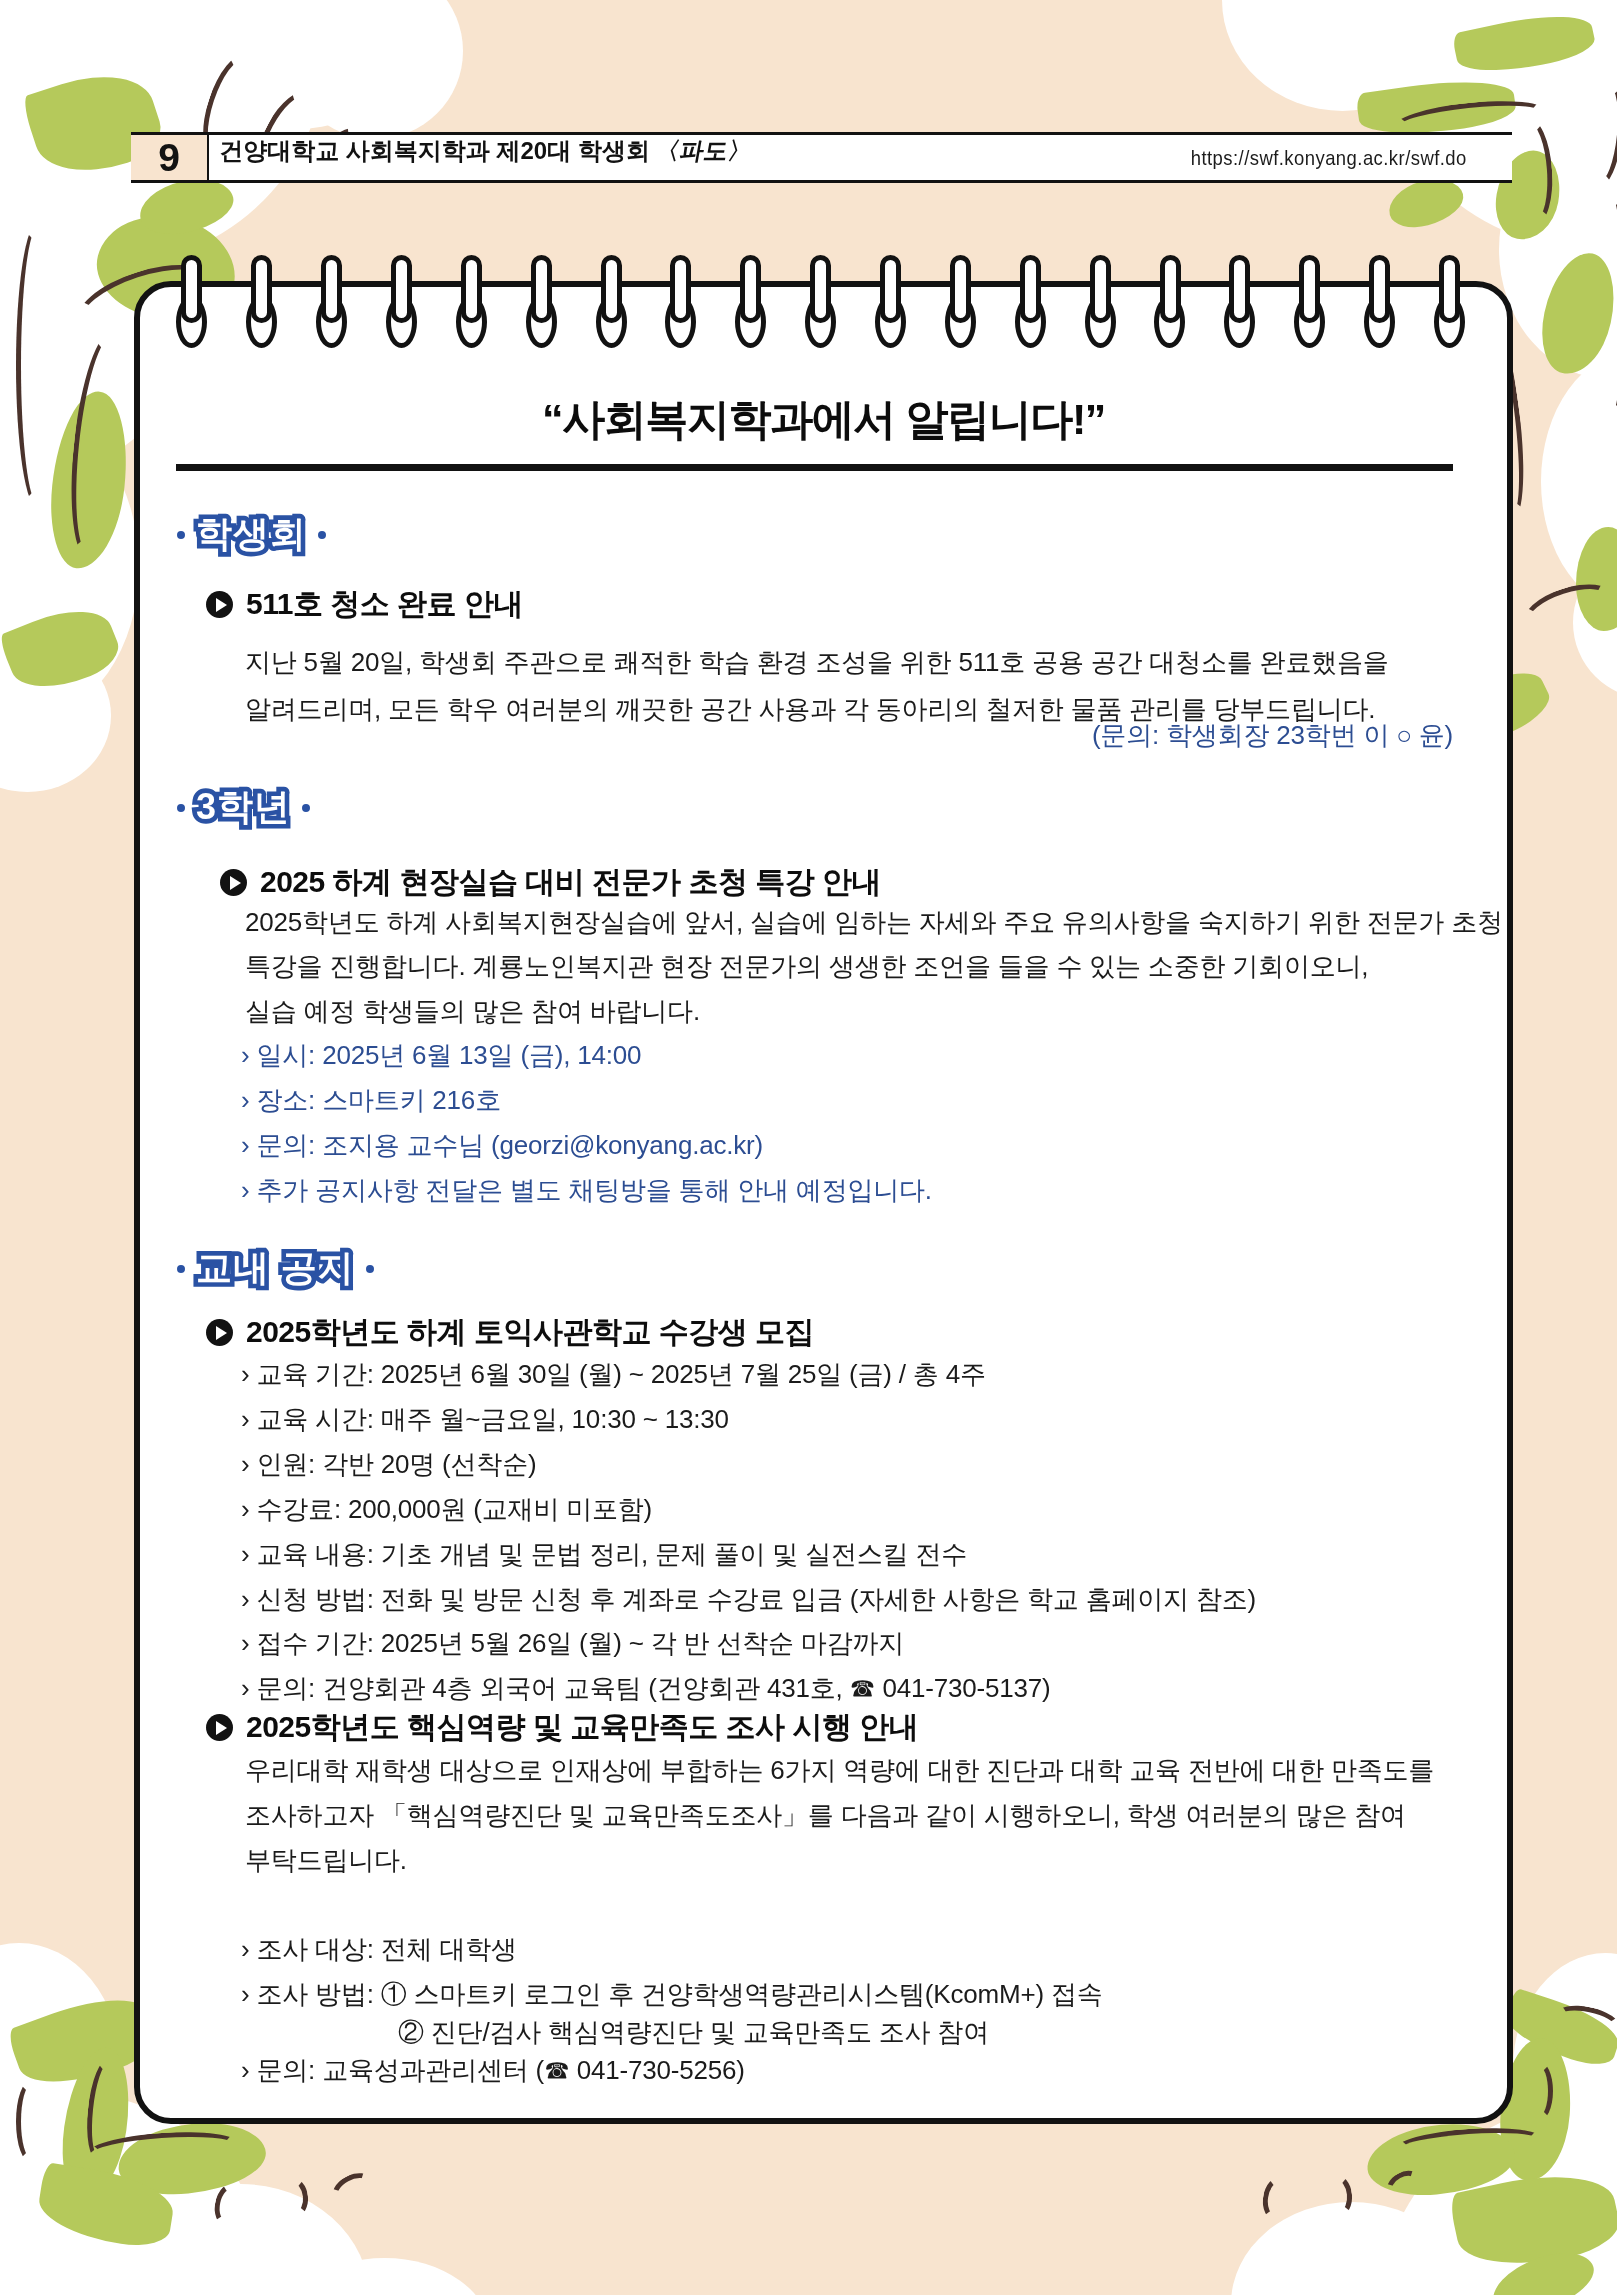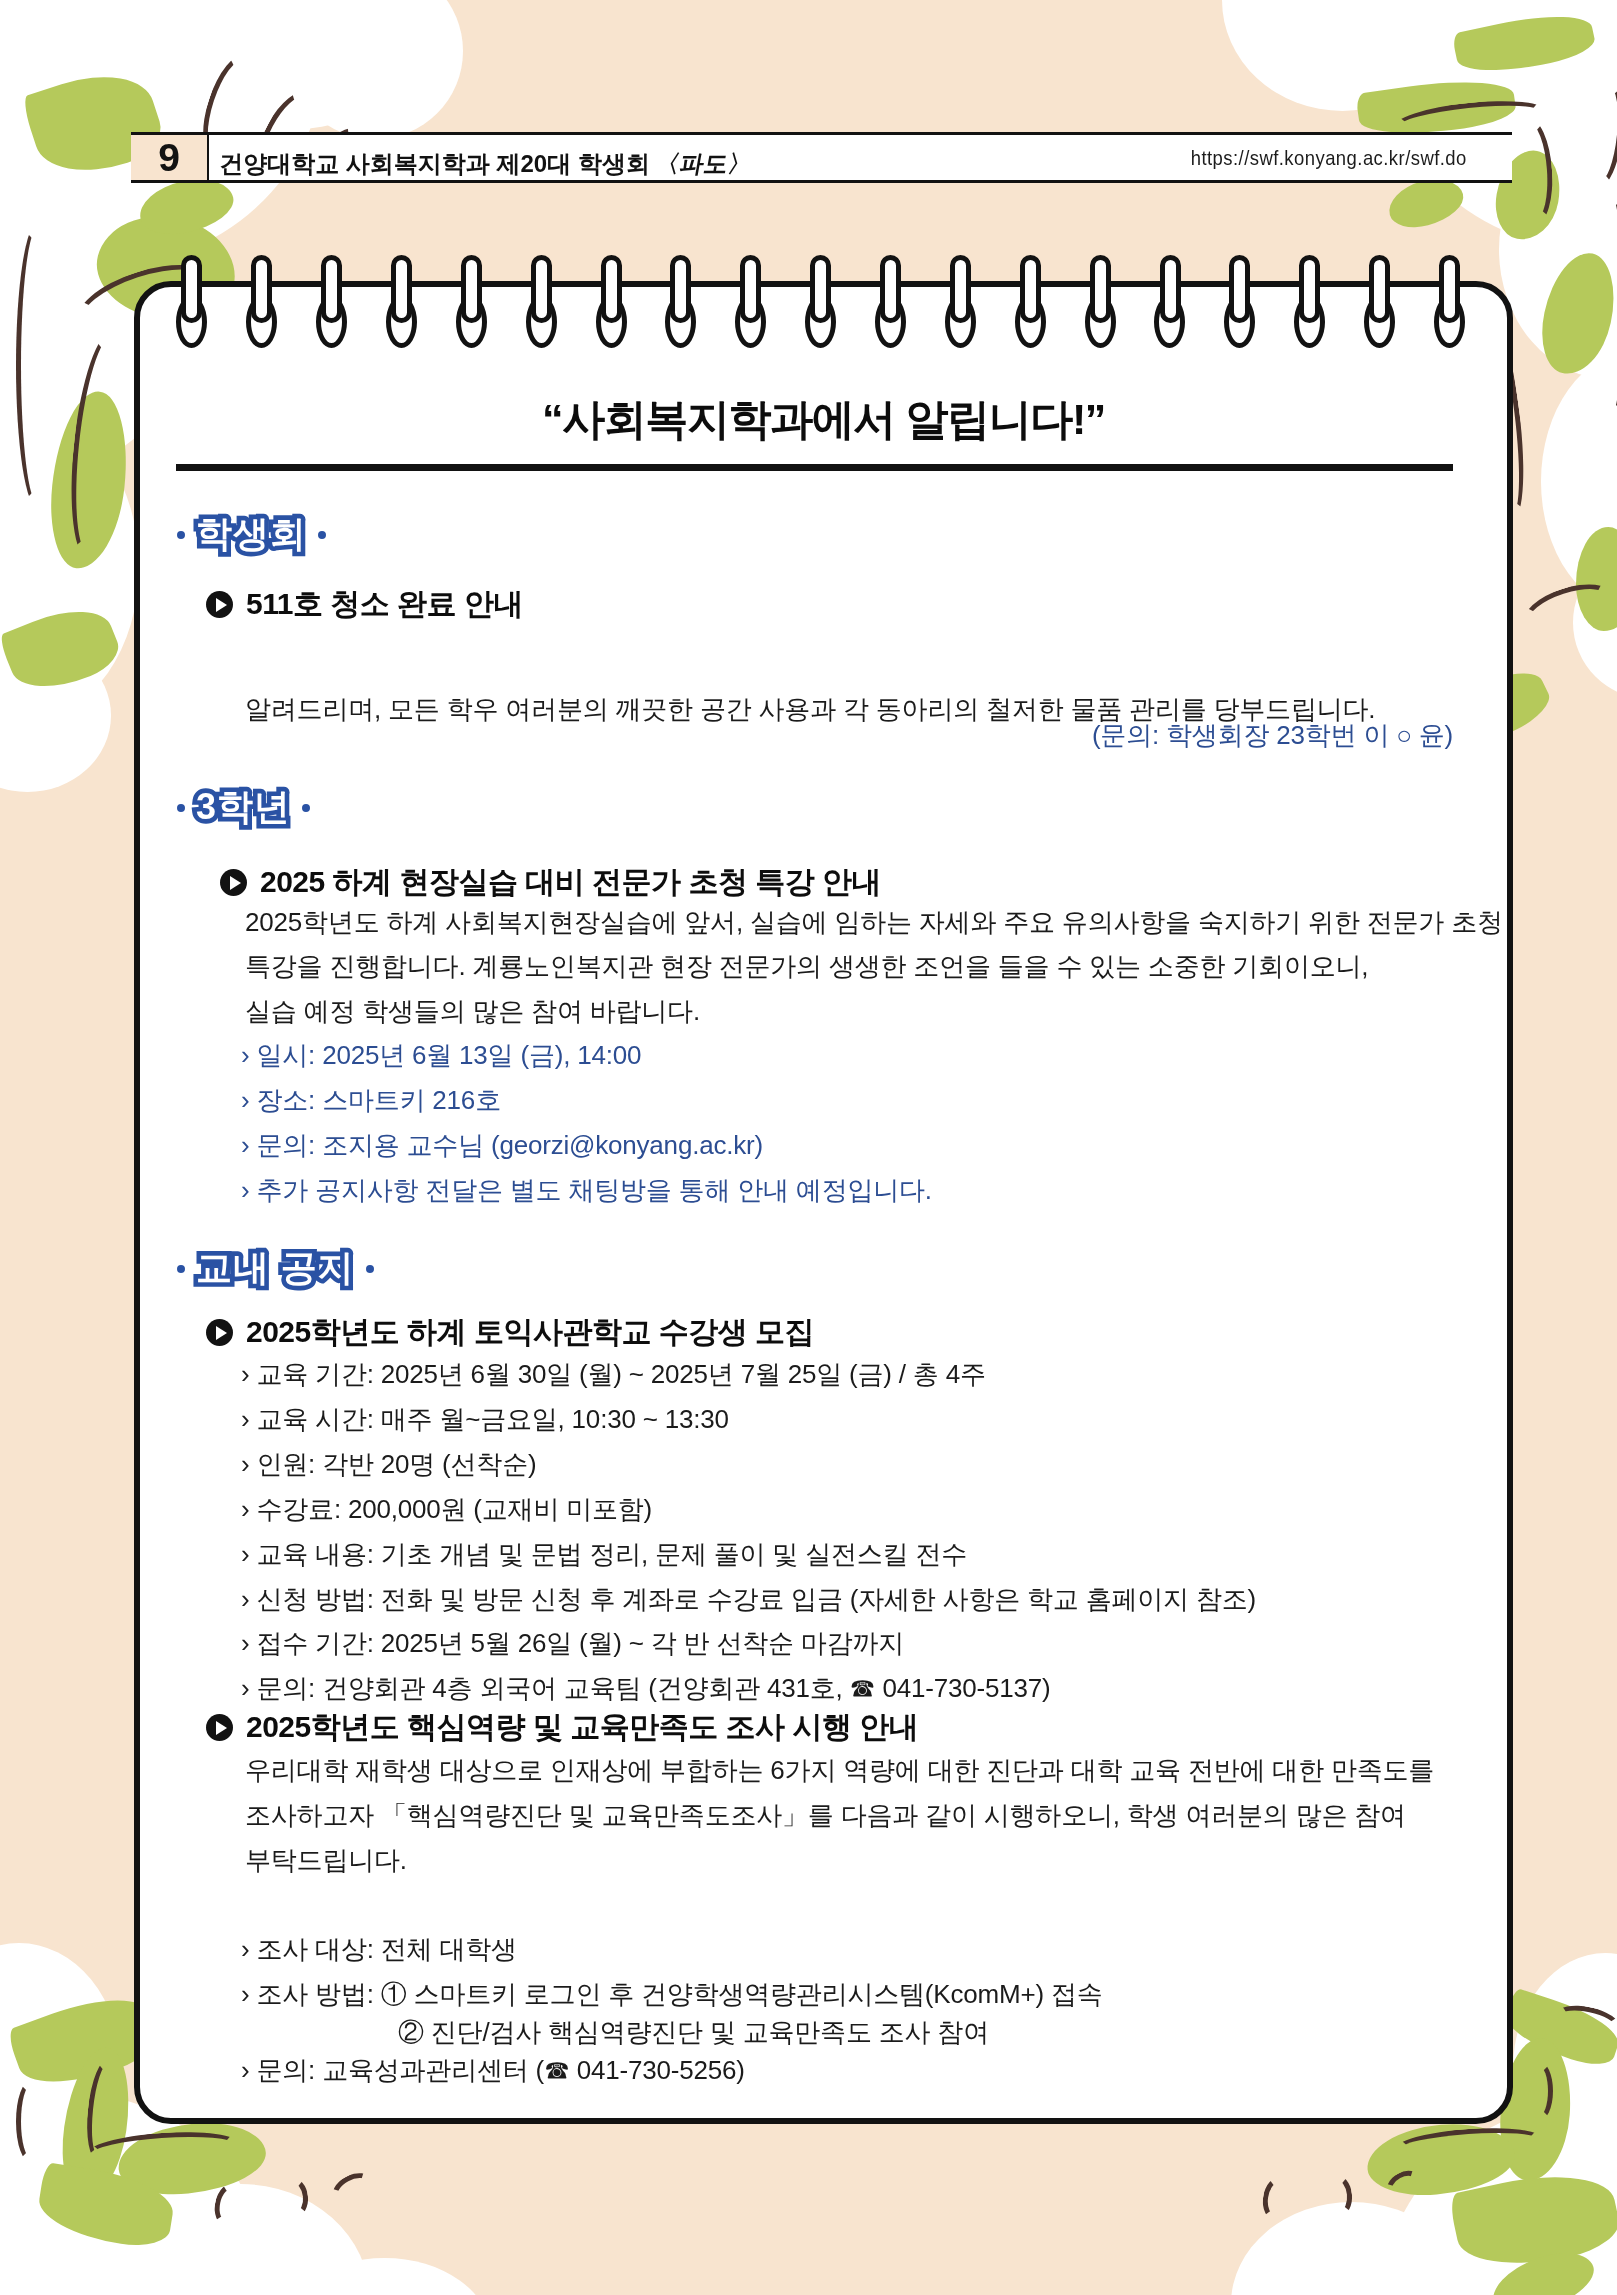--- a/index.html
+++ b/index.html
@@ -20,21 +20,21 @@
   .branch{position:absolute;border:5.1px solid transparent;border-radius:50%;z-index:1;}
   .branch.bt{border-top-color:var(--branch);}
   .branch.bl{border-left-color:var(--branch);}
   .branch.br{border-right-color:var(--branch);}
 
   
   .topbar{position:absolute;left:131px;top:132px;width:1381px;height:51px;background:#fff;
     border-top:3.2px solid var(--ink);border-bottom:3.2px solid var(--ink);display:flex;align-items:stretch;z-index:5;}
   .pagenum-cell{width:78px;flex:none;background:var(--peach);border-right:2.8px solid var(--ink);
     display:flex;align-items:center;justify-content:center;font-size:39px;font-weight:bold;color:var(--ink);}
-  .bar-title{display:flex;align-items:flex-end;padding-left:10.2px;font-size:24px;font-weight:bold;color:var(--ink);white-space:pre;}
+  .bar-title{display:flex;align-items:flex-start;padding-left:10.2px;font-size:24px;font-weight:bold;color:var(--ink);white-space:pre;}
   .bar-brand{display:inline-block;transform:skewX(-10deg);margin-left:6.5px;font-weight:bold;}
   .bar-url{margin-left:auto;display:flex;align-items:center;padding-right:51px;font-size:21px;font-weight:300;
     color:#1c1c1c;transform:scaleX(.88);transform-origin:right center;letter-spacing:0.5px;white-space:pre;}
 
   
   .card{position:absolute;left:134px;top:281px;width:1379px;height:1843px;background:#fff;
     border:6px solid var(--ink);border-radius:37px;z-index:2;}
   .ring-oval{position:absolute;width:31px;height:52px;background:#fff;border:5.1px solid var(--ink);border-radius:50%;z-index:3;}
   .ring-top{position:absolute;width:21px;height:68px;background:#fff;border:5.1px solid var(--ink);border-radius:11px;z-index:4;}
 
@@ -182,20 +182,21 @@
 
   <div class="bubble" style="left:177px;top:510px">
     <span class="ring-dot"></span>
     <span class="bubble-text" data-text="학생회">학생회</span>
     <span class="ring-dot"></span>
   </div>
   <div class="item-head" style="left:206px;top:584px">
     <span class="bullet-icon"></span>
     <span class="item-title">511호 청소 완료 안내</span>
   </div>
+  <div class="tline" style="left:245px;top:645px">지난 5월 20일, 학생회 주관으로 쾌적한 학습 환경 조성을 위한 511호 공용 공간 대청소를 완료했음을</div>
   <div class="tline" style="left:245px;top:692px">알려드리며, 모든 학우 여러분의 깨끗한 공간 사용과 각 동아리의 철저한 물품 관리를 당부드립니다.</div>
   <div class="tline blue right" style="top:718px">(문의: 학생회장 23학번 이 ○ 윤)</div>
 
   <div class="bubble" style="left:177px;top:783px">
     <span class="ring-dot"></span>
     <span class="bubble-text" data-text="3학년">3학년</span>
     <span class="ring-dot"></span>
   </div>
   <div class="item-head" style="left:220px;top:862px">
     <span class="bullet-icon"></span>

